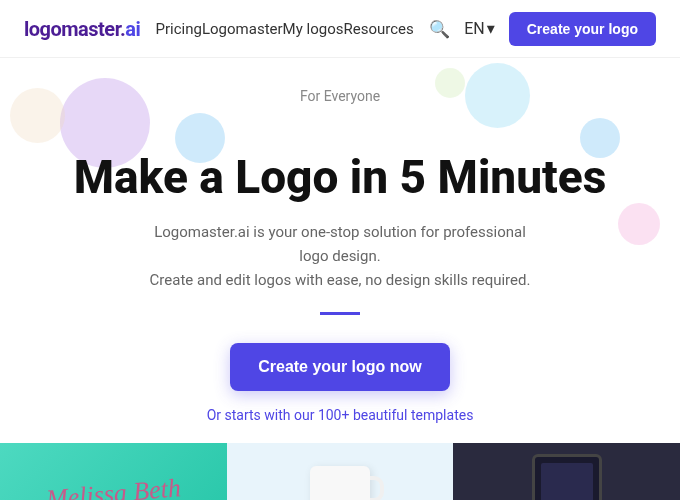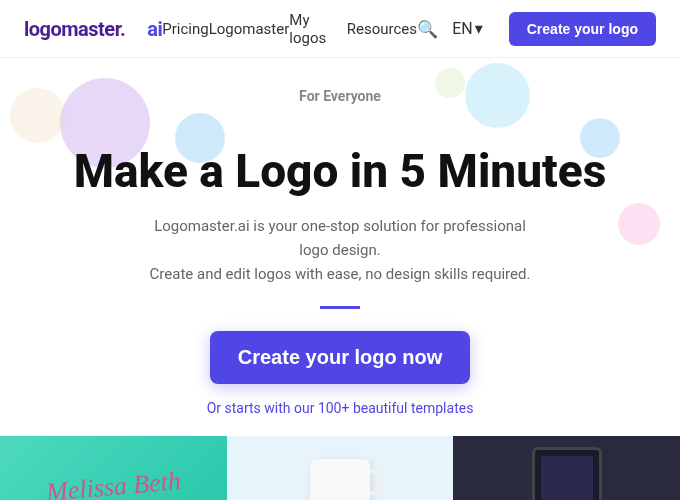--- a/index.html
+++ b/index.html
@@ -63,21 +63,20 @@
     .cta-nav-btn {
       background: #4f46e5;
       color: #fff;
       border: none;
       border-radius: 6px;
       padding: 9px 18px;
       font-size: 14px;
       font-weight: 600;
       cursor: pointer;
       white-space: nowrap;
-      margin-left: 12px;
     }
 
     
     .hero {
       position: relative;
       display: flex;
       flex-direction: column;
       align-items: center;
       justify-content: center;
       text-align: center;
@@ -126,24 +125,23 @@
     .circle-7 {
       width: 55px; height: 55px;
       background: #f0d8b8;
       top: 30px; left: 10px;
       opacity: 0.3;
     }
 
     .for-everyone {
       font-size: 14px;
       color: #888;
-      margin-bottom: 10px;
-      position: relative;
-      z-index: 2;
-      font-weight: bold;
+      margin-bottom: 16px;
+      position: relative;
+      z-index: 2;
     }
     .hero-title {
       font-size: 46px;
       font-weight: 800;
       color: #111;
       line-height: 1.15;
       margin-bottom: 16px;
       position: relative;
       z-index: 2;
       margin-top: 31px;
@@ -164,27 +162,28 @@
       margin: 0 auto 22px;
       position: relative;
       z-index: 2;
     }
     .cta-hero-btn {
       background: #4f46e5;
       color: #fff;
       border: none;
       border-radius: 8px;
       padding: 15px 28px;
-      font-size: 20px;
+      font-size: 16px;
       font-weight: 600;
       cursor: pointer;
       margin-bottom: 16px;
       position: relative;
       z-index: 2;
       box-shadow: 0 4px 16px rgba(79,70,229,0.3);
+      margin-top: 6px;
     }
     .templates-link {
       font-size: 14px;
       color: #4f46e5;
       text-decoration: none;
       cursor: pointer;
       position: relative;
       z-index: 2;
     }
 
@@ -272,21 +271,21 @@
       height: 4px;
       background: #666;
       border-radius: 2px;
     }
   </style>
 </head>
 <body>
 
 <nav class="navbar">
   <div class="logo-text">
-    <span>logomaster.</span><span style="color:#4f46e5;margin-left:22px;">ai</span>
+    <span>logomaster.</span><span style="color:#4f46e5;">ai</span>
   </div>
   <div class="nav-links">
     <a class="nav-link">Pricing</a>
     <a class="nav-link">Logomaster</a>
     <a class="nav-link">My logos</a>
     <a class="nav-link">Resources</a>
   </div>
   <div class="nav-right">
     <span class="nav-icon">🔍</span>
     <span class="lang-btn">

